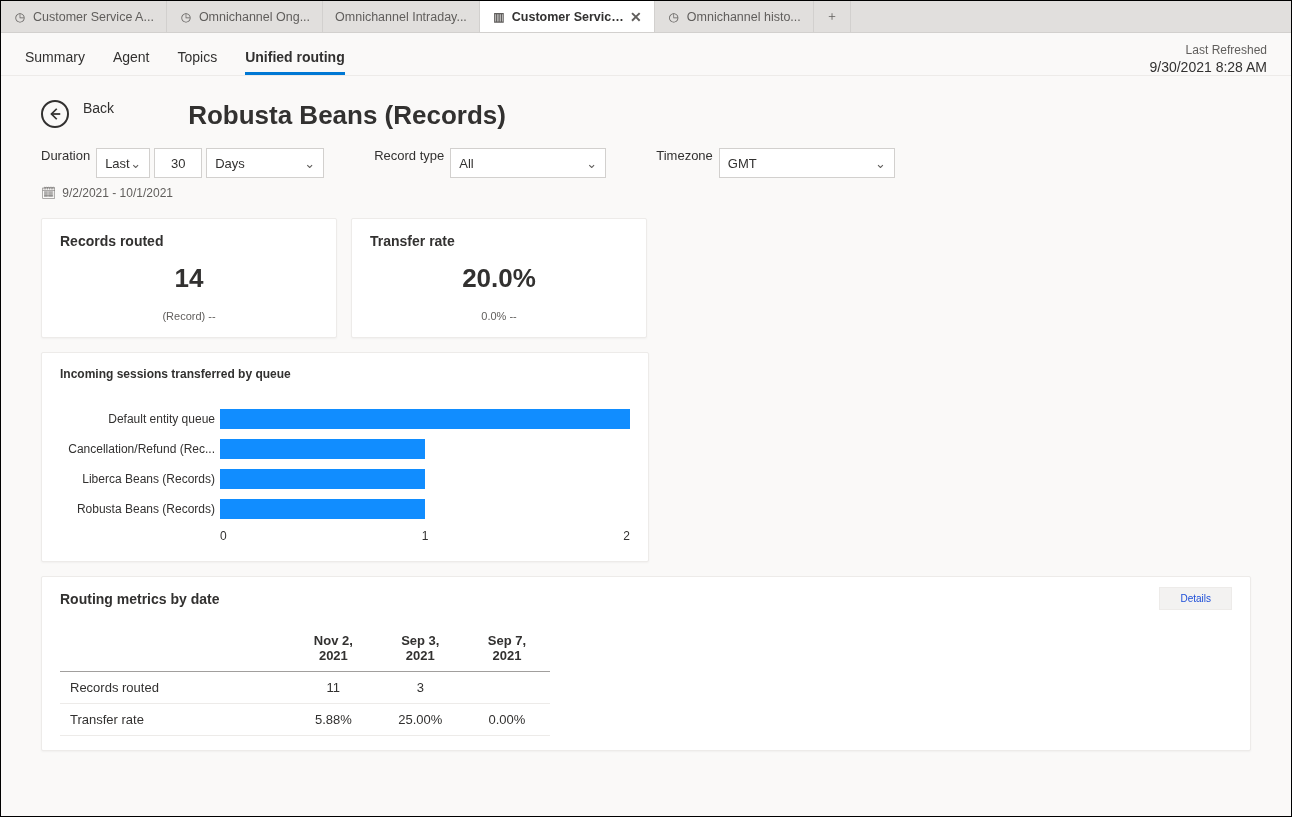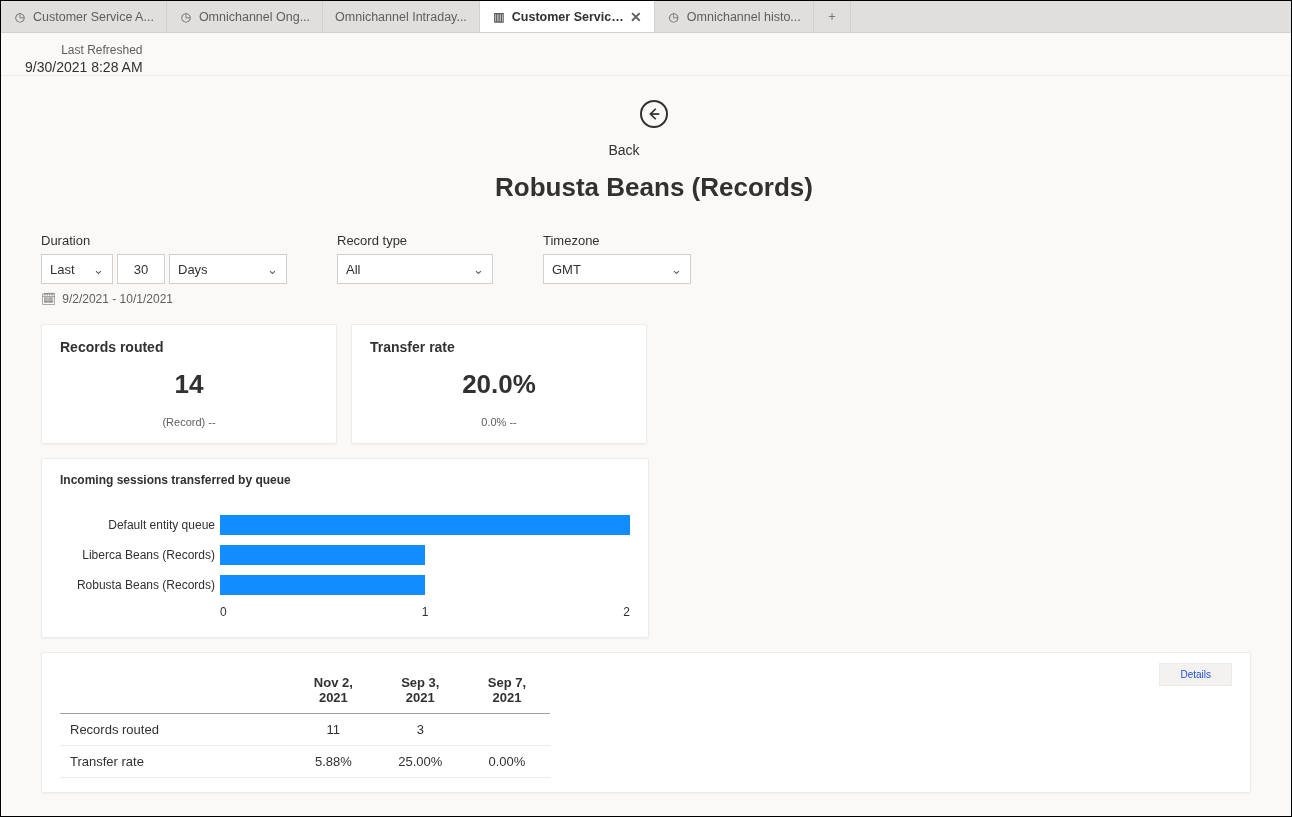--- a/index.html
+++ b/index.html
@@ -61,31 +61,31 @@
   }
   .subnav-item.active {
     font-weight: 600;
     border-bottom: 3px solid #0078d4;
     padding-bottom: 7px;
   }
   .refreshed { text-align: right; font-size: 12px; color: #605e5c; }
   .refreshed .ts { color: #323130; font-size: 14px; margin-top: 2px; }
   
   .content { padding: 24px 24px 0 40px; overflow: auto; height: calc(100% - 32px - 50px); }
-  .page-header { display: flex; align-items: center; gap: 14px; margin-bottom: 30px; flex-direction: column; }
+  .page-header { display: flex; gap: 14px; margin-bottom: 17px; }
   .back-btn {
     width: 28px; height: 28px; border: 2px solid #323130; border-radius: 50%;
     display: inline-flex; align-items: center; justify-content: center; cursor: pointer;
   }
   .back-btn svg { width: 14px; height: 14px; }
   .back-text { font-size: 14px; margin-right: 60px; }
   .page-title { font-size: 26px; font-weight: 600; }
   
   .filters { display: flex; gap: 50px; margin-bottom: 8px; }
-  .filter-group { display: flex; flex-direction: column; gap: 6px; }
+  .filter-group { display: flex; flex-direction: row; gap: 6px; }
   .filter-label { font-size: 13px; color: #323130; }
   .filter-row { display: flex; gap: 4px; }
   .dropdown {
     background: #fff; border: 1px solid #d2d0ce; height: 30px;
     display: flex; align-items: center; justify-content: space-between;
     padding: 0 8px; cursor: pointer; font-size: 13px; color: #323130;
   }
   .chev { color: #605e5c; }
   .daterange { display: flex; align-items: center; gap: 6px; font-size: 12px; color: #605e5c; margin-bottom: 18px; }
   
@@ -149,20 +149,26 @@
   <div class="tab">
     <span class="tab-icon">◷</span>
     <span class="tab-label">Omnichannel histo...</span>
   </div>
   <div class="tab addtab">
     <span>＋</span>
   </div>
 </div>
 
 <div class="subnav-wrap">
+  <div class="subnav">
+    <div class="subnav-item">Summary</div>
+    <div class="subnav-item">Agent</div>
+    <div class="subnav-item">Topics</div>
+    <div class="subnav-item active">Unified routing</div>
+  </div>
   <div class="refreshed">
     <div>Last Refreshed</div>
     <div class="ts">9/30/2021 8:28 AM</div>
   </div>
 </div>
 
 <div class="content">
 
   <div class="page-header">
     <span class="back-btn">
@@ -172,21 +178,21 @@
         </svg>
     </span>
     <span class="back-text">Back</span>
     <span class="page-title">Robusta Beans (Records)</span>
   </div>
 
   <div class="filters">
     <div class="filter-group">
       <span class="filter-label">Duration</span>
       <div class="filter-row">
-        <div class="dropdown" style="width:72px">
+        <div class="dropdown" style="width:54px">
           <span>Last</span>
           <span class="chev">⌄</span>
         </div>
         <div class="dropdown" style="width:48px;justify-content:center">
           <span>30</span>
         </div>
         <div class="dropdown" style="width:118px">
           <span>Days</span>
           <span class="chev">⌄</span>
         </div>
@@ -194,21 +200,21 @@
     </div>
     <div class="filter-group">
       <span class="filter-label">Record type</span>
       <div class="dropdown" style="width:156px">
         <span>All</span>
         <span class="chev">⌄</span>
       </div>
     </div>
     <div class="filter-group">
       <span class="filter-label">Timezone</span>
-      <div class="dropdown" style="width:148px">
+      <div class="dropdown" style="width:176px">
         <span>GMT</span>
         <span class="chev">⌄</span>
       </div>
     </div>
   </div>
 
   <div class="daterange">
     <span>🗓</span>
     <span>9/2/2021 - 10/1/2021</span>
   </div>
@@ -229,20 +235,26 @@
   <div class="card chart-card">
     <div class="chart-title">Incoming sessions transferred by queue</div>
     <div class="chart-body" id="chart-body">
         <div class="bar-row">
           <div class="bar-label">Default entity queue</div>
           <div class="bar-track">
             <div class="bar-fill" style="width: 100%;"></div>
           </div>
         </div>
         <div class="bar-row">
+          <div class="bar-label">Cancellation/Refund (Rec...</div>
+          <div class="bar-track">
+            <div class="bar-fill" style="width: 50%;"></div>
+          </div>
+        </div>
+        <div class="bar-row">
           <div class="bar-label">Liberca Beans (Records)</div>
           <div class="bar-track">
             <div class="bar-fill" style="width: 50%;"></div>
           </div>
         </div>
         <div class="bar-row">
           <div class="bar-label">Robusta Beans (Records)</div>
           <div class="bar-track">
             <div class="bar-fill" style="width: 50%;"></div>
           </div>
@@ -251,20 +263,21 @@
     <div class="axis" id="chart-axis" style="margin-left:160px">
         <span>0</span>
         <span>1</span>
         <span>2</span>
       </div>
   </div>
 
   <div style="height:14px"></div>
 
   <div class="card table-card">
+    <div class="table-title">Routing metrics by date</div>
     <button class="details-btn">Details</button>
     <table>
       <thead>
           <tr id="table-head-row">
             <th></th>
             <th>Nov 2, 2021</th>
             <th>Sep 3, 2021</th>
             <th>Sep 7, 2021</th>
           </tr>
         </thead>

